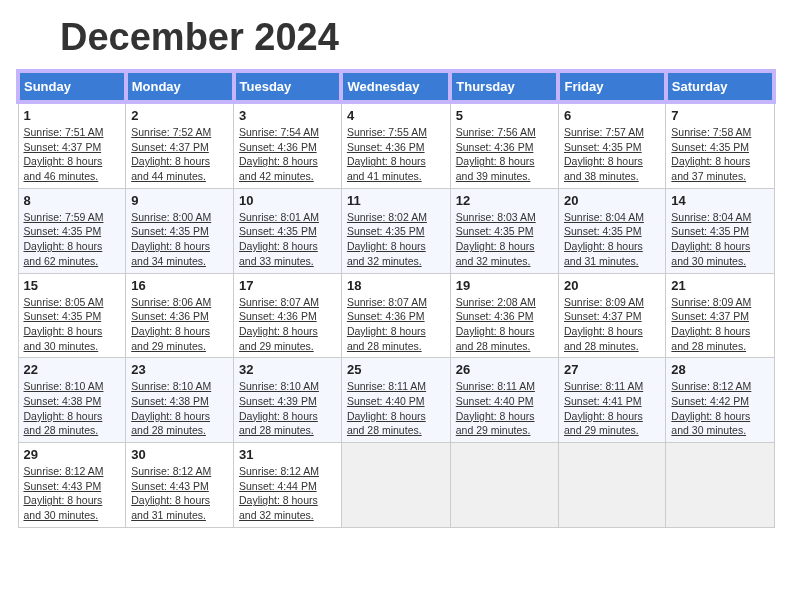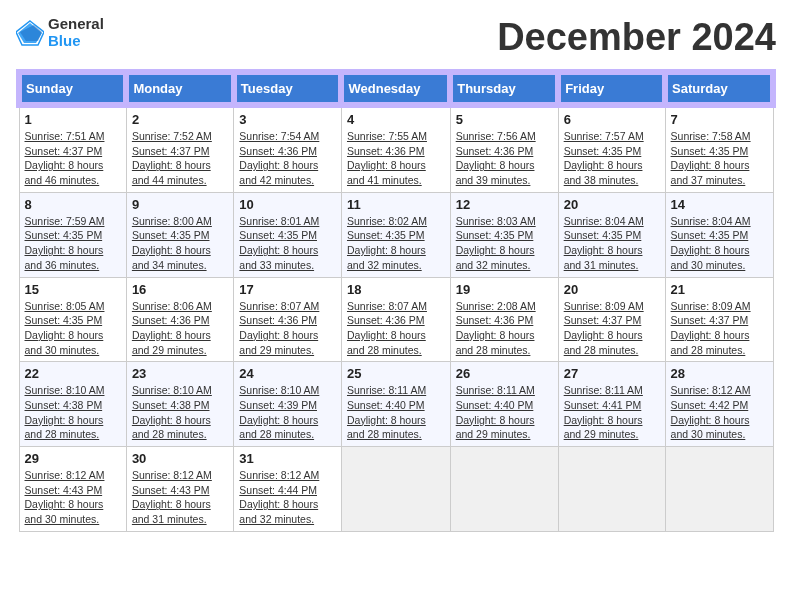--- a/index.html
+++ b/index.html
@@ -58,21 +58,21 @@
       border-collapse: collapse;
       font-size: 11px;
     }
     .calendar th {
       background: #3a7bd5;
       color: #fff;
       padding: 6px 4px;
       text-align: left;
       font-size: 13px;
       font-weight: bold;
-      border: 6px solid #c4b5fd;
+      border: 4px solid #c4b5fd;
     }
     .calendar td {
       border: 1px solid #ccc;
       vertical-align: top;
       padding: 4px 5px;
       width: 110px;
       min-height: 80px;
       background: #fff;
     }
     .calendar tr:nth-child(even) td {
@@ -92,31 +92,20 @@
       text-decoration: underline;
     }
     .empty-cell {
       background: #f0f0f0 !important;
     }
   </style>
 </head>
 <body>
 
 <div class="header">
-  <div class="logo">
-    <svg class="logo-icon" viewBox="0 0 28 28" xmlns="http://www.w3.org/2000/svg">
-      <polygon points="14,4 26,14 20,24 8,24 2,14" fill="#2196F3" opacity="0.85"></polygon>
-      <polygon points="14,2 28,13 22,26 6,26 0,13" fill="none" stroke="#2196F3" stroke-width="1.5"></polygon>
-      <polygon points="18,6 26,13 22,22 10,22 4,13" fill="#1565C0" opacity="0.5"></polygon>
-    </svg>
-    <div class="logo-text">
-      <span class="logo-general">General</span>
-      <span class="logo-blue">Blue</span>
-    </div>
-  </div>
   <div class="title-block">
     <div class="month-title">December 2024</div>
   </div>
 </div>
 
 <table class="calendar">
   <thead>
     <tr>
     <th>Sunday</th>
         <th>Monday</th>
@@ -185,21 +174,21 @@
           <span>Daylight: 8 hours and 37 minutes.</span>
         </div>
       </td>
       </tr>
       <tr>
         <td>
         <span class="day-number">8</span>
         <div class="day-info">
           <span>Sunrise: 7:59 AM</span><br>
           <span>Sunset: 4:35 PM</span><br>
-          <span>Daylight: 8 hours and 36 minutes.</span>
+          <span>Daylight: 8 hours and 62 minutes.</span>
         </div>
       </td>
         <td>
         <span class="day-number">9</span>
         <div class="day-info">
           <span>Sunrise: 8:00 AM</span><br>
           <span>Sunset: 4:35 PM</span><br>
           <span>Daylight: 8 hours and 34 minutes.</span>
         </div>
       </td>
@@ -313,21 +302,21 @@
       </td>
         <td>
         <span class="day-number">23</span>
         <div class="day-info">
           <span>Sunrise: 8:10 AM</span><br>
           <span>Sunset: 4:38 PM</span><br>
           <span>Daylight: 8 hours and 28 minutes.</span>
         </div>
       </td>
         <td>
-        <span class="day-number">24</span>
+        <span class="day-number">32</span>
         <div class="day-info">
           <span>Sunrise: 8:10 AM</span><br>
           <span>Sunset: 4:39 PM</span><br>
           <span>Daylight: 8 hours and 28 minutes.</span>
         </div>
       </td>
         <td>
         <span class="day-number">25</span>
         <div class="day-info">
           <span>Sunrise: 8:11 AM</span><br>

